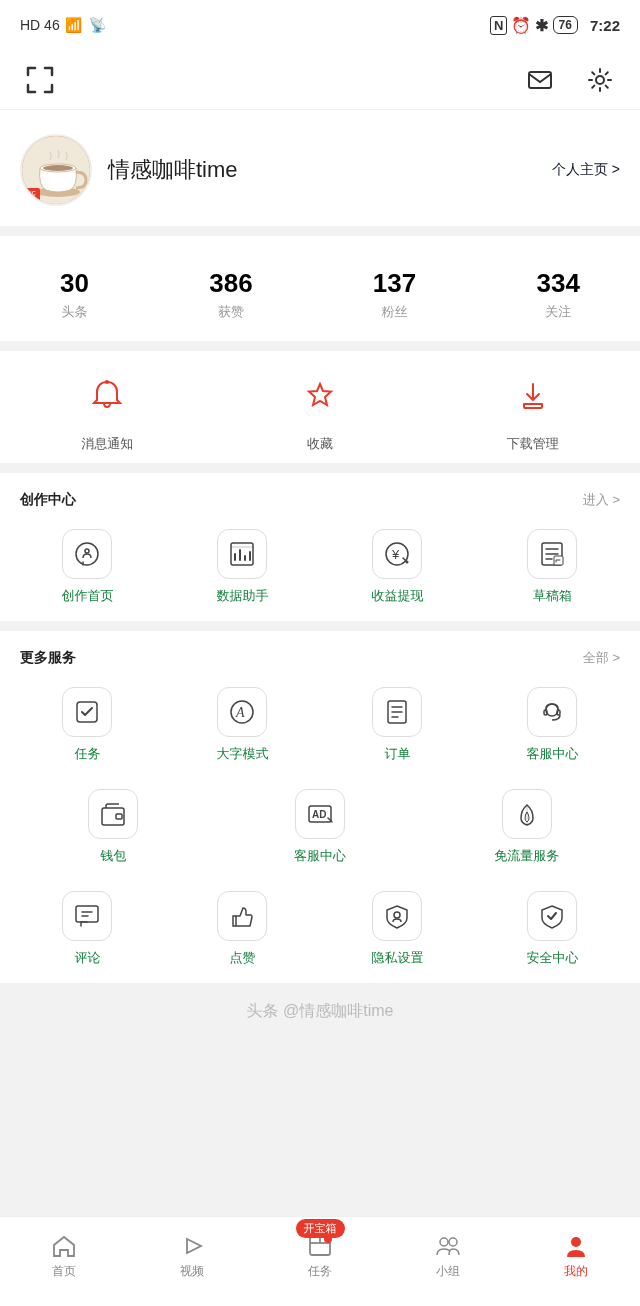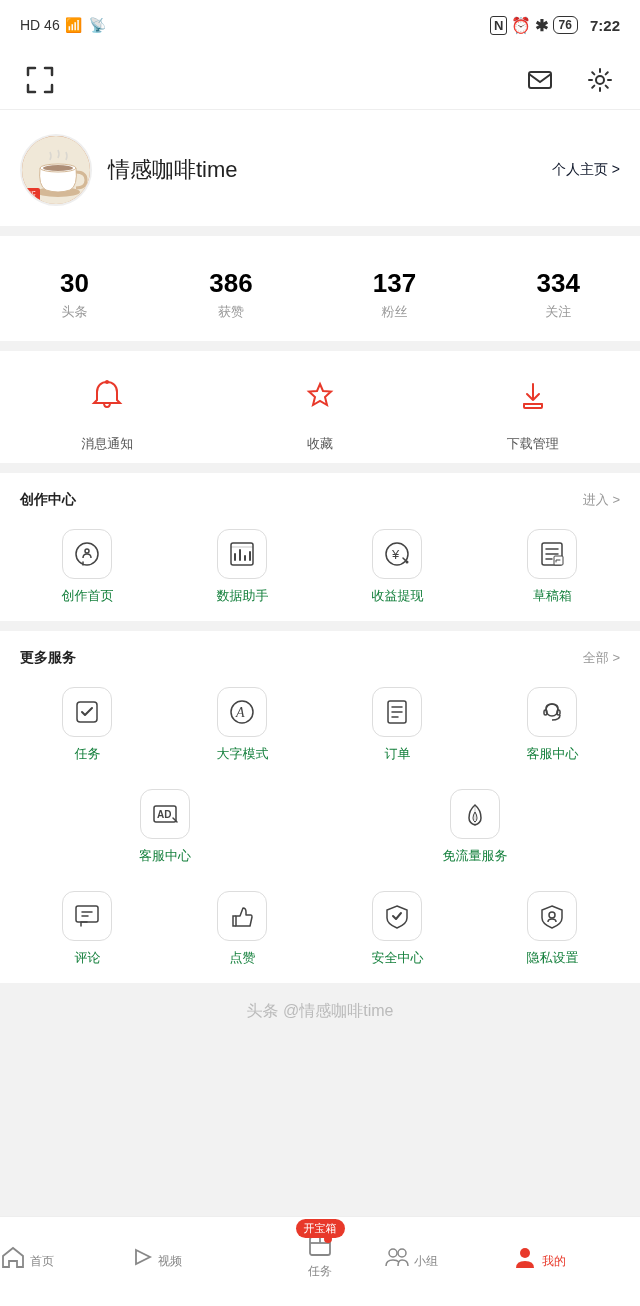--- a/index.html
+++ b/index.html
@@ -143,21 +143,21 @@
       width: 640px;
       height: 90px;
       background: #fff;
       border-top: 1px solid #eee;
       display: flex;
       align-items: center;
       justify-content: space-around;
       padding-bottom: 10px;
     }
     .nav-item {
-      display: flex; flex-direction: row; align-items: flex-end; gap: 4px;
+      display: flex; flex-direction: column; align-items: center; gap: 4px;
       font-size: 12px; color: #888;
       width: 20%;
     }
     .nav-item.active { color: #e8392a; }
     .nav-center-btn {
       position: relative;
       display: flex; flex-direction: column; align-items: center; 
     }
     .open-box-badge {
       position: absolute;
@@ -401,20 +401,30 @@
         </svg>
       </div>
       <div class="grid-label">客服中心</div>
     </div>
   </div>
 
   <div class="grid-row">
     <div class="grid-item">
       <div class="grid-icon">
         <svg width="28" height="28" viewBox="0 0 28 28" fill="none" xmlns="http://www.w3.org/2000/svg">
+          <rect x="3" y="8" width="22" height="17" rx="2" stroke="#444" stroke-width="1.5"></rect>
+          <path d="M7 8 L7 6 Q7 4 9 4 L20 4" stroke="#444" stroke-width="1.5"></path>
+          <rect x="17" y="14" width="6" height="5" rx="1" stroke="#444" stroke-width="1.5" fill="none"></rect>
+        </svg>
+      </div>
+      <div class="grid-label">钱包</div>
+    </div>
+    <div class="grid-item">
+      <div class="grid-icon">
+        <svg width="28" height="28" viewBox="0 0 28 28" fill="none" xmlns="http://www.w3.org/2000/svg">
           <rect x="3" y="6" width="22" height="16" rx="2" stroke="#444" stroke-width="1.5"></rect>
           <text x="6" y="18" font-size="10" fill="#444" font-family="sans-serif" font-weight="bold">AD</text>
           <path d="M22 18 L26 22" stroke="#444" stroke-width="1.5" stroke-linecap="round"></path>
         </svg>
       </div>
       <div class="grid-label">客服中心</div>
     </div>
     <div class="grid-item">
       <div class="grid-icon">
         <svg width="28" height="28" viewBox="0 0 28 28" fill="none" xmlns="http://www.w3.org/2000/svg">
@@ -444,34 +454,34 @@
           <path d="M8 24 L8 14 L12 14 L15 6 Q18 6 18 10 L18 13 L23 13 Q24 13 24 15 L22 24 Z" stroke="#444" stroke-width="1.5" fill="none" stroke-linejoin="round"></path>
           <path d="M8 14 L5 14 L5 24 L8 24" stroke="#444" stroke-width="1.5" fill="none"></path>
         </svg>
       </div>
       <div class="grid-label">点赞</div>
     </div>
     <div class="grid-item">
       <div class="grid-icon">
         <svg width="28" height="28" viewBox="0 0 28 28" fill="none" xmlns="http://www.w3.org/2000/svg">
           <path d="M14 4 L24 8 L24 16 Q24 22 14 26 Q4 22 4 16 L4 8 Z" stroke="#444" stroke-width="1.5" fill="none"></path>
-          <path d="M10 14 L13 17 L18 11" stroke="#444" stroke-width="2" stroke-linecap="round" stroke-linejoin="round"></path>
-        </svg>
-      </div>
-      <div class="grid-label">安全中心</div>
-    </div>
-    <div class="grid-item">
-      <div class="grid-icon">
-        <svg width="28" height="28" viewBox="0 0 28 28" fill="none" xmlns="http://www.w3.org/2000/svg">
-          <path d="M14 4 L24 8 L24 16 Q24 22 14 26 Q4 22 4 16 L4 8 Z" stroke="#444" stroke-width="1.5" fill="none"></path>
           <circle cx="14" cy="13" r="3" stroke="#444" stroke-width="1.5"></circle>
           <path d="M10 20 Q10 17 14 17 Q18 17 18 20" stroke="#444" stroke-width="1.5" fill="none"></path>
         </svg>
       </div>
       <div class="grid-label">隐私设置</div>
+    </div>
+    <div class="grid-item">
+      <div class="grid-icon">
+        <svg width="28" height="28" viewBox="0 0 28 28" fill="none" xmlns="http://www.w3.org/2000/svg">
+          <path d="M14 4 L24 8 L24 16 Q24 22 14 26 Q4 22 4 16 L4 8 Z" stroke="#444" stroke-width="1.5" fill="none"></path>
+          <path d="M10 14 L13 17 L18 11" stroke="#444" stroke-width="2" stroke-linecap="round" stroke-linejoin="round"></path>
+        </svg>
+      </div>
+      <div class="grid-label">安全中心</div>
     </div>
   </div>
 </div>
 
 <div class="watermark">
   <span>头条 @情感咖啡time</span>
 </div>
 
 <div class="bottom-nav">
   <div class="nav-item">

